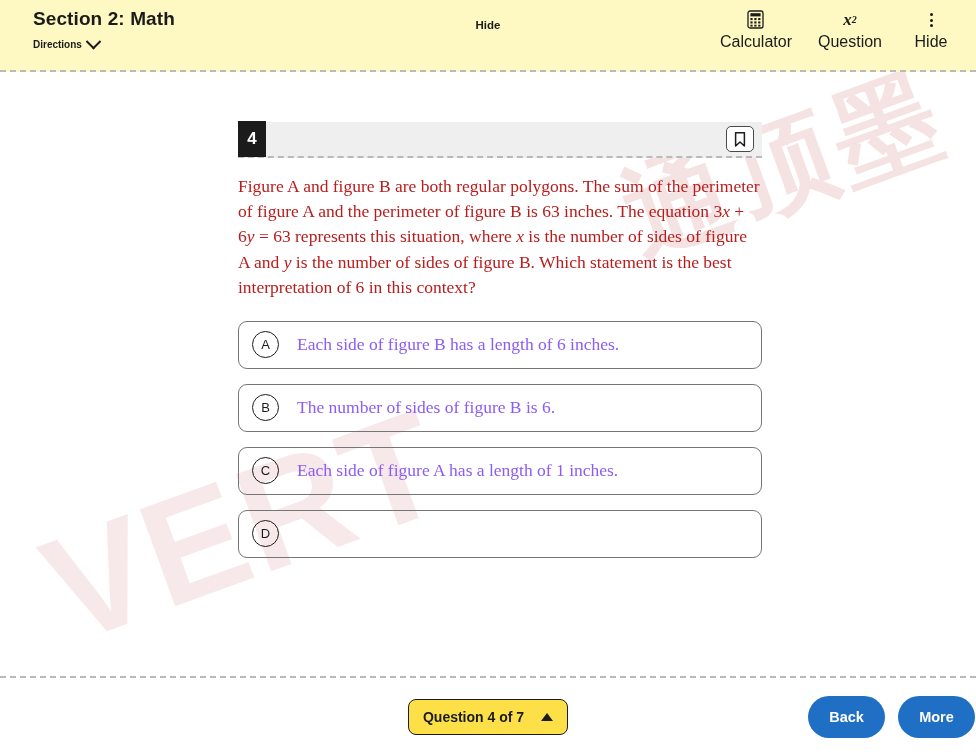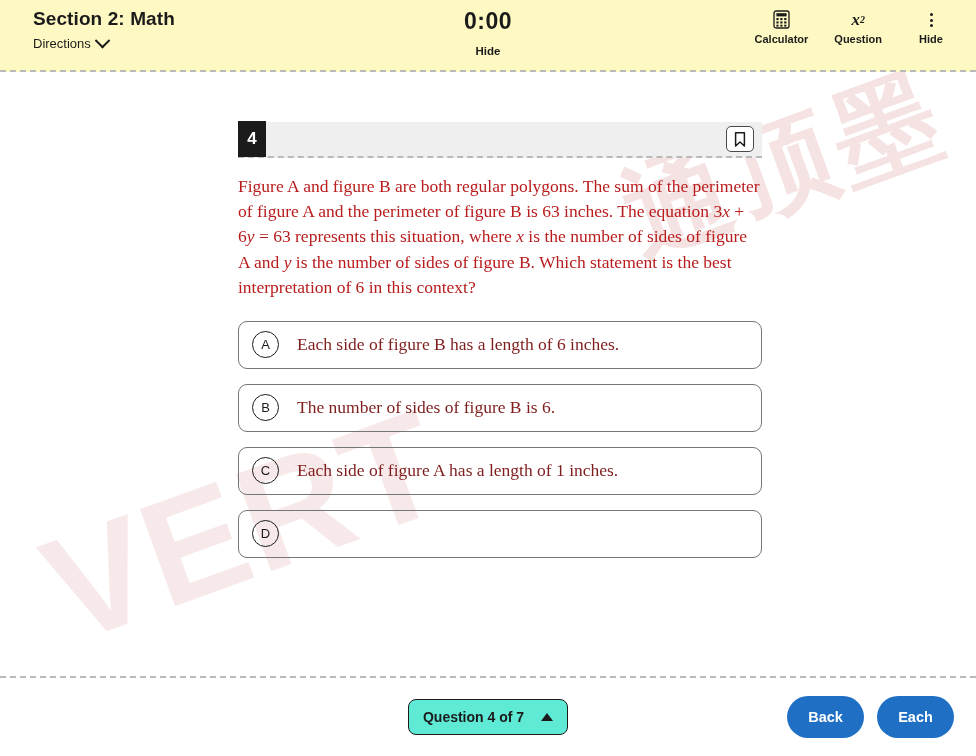--- a/index.html
+++ b/index.html
@@ -79,22 +79,22 @@
     font-size: 19px;
     font-weight: 700;
     letter-spacing: .1px;
     margin: 0 0 4px 0;
     color: #1b1b1b;
   }
   .directions {
     display: inline-flex;
     align-items: center;
     gap: 6px;
-    font-size: 13px;
-    font-weight: 400;
+    font-size: 10px;
+    font-weight: 700;
     color: #1b1b1b;
     cursor: pointer;
   }
   .chev {
     display: inline-block;
     width: 9px;
     height: 9px;
     border-right: 2px solid #1b1b1b;
     border-bottom: 2px solid #1b1b1b;
     transform: rotate(45deg) translate(-2px,-2px);
@@ -130,22 +130,22 @@
   }
   .tool {
     display: flex;
     flex-direction: column;
     align-items: center;
     gap: 4px;
     cursor: pointer;
     min-width: 46px;
   }
   .tool-label {
-    font-size: 11px;
-    font-weight: 700;
+    font-size: 16px;
+    font-weight: 400;
     color: #1b1b1b;
     white-space: nowrap;
   }
   .tool-ico {
     height: 19px;
     display: flex;
     align-items: center;
     justify-content: center;
   }
   .ref-ico {
@@ -260,21 +260,21 @@
     align-items: center;
     justify-content: center;
     font-size: 13px;
     font-weight: 400;
     font-family: "Liberation Sans", sans-serif;
   }
   .opt-text {
     margin-left: 18px;
     font-family: "Liberation Serif", serif;
     font-size: 17.5px;
-    color: #7f1d1d;
+    color: #8b5cf6;
   }
 
   
   .bottombar {
     position: relative;
     z-index: 3;
     height: 80px;
     border-top: 2px dashed #b9b9b9;
     display: flex;
     align-items: center;
@@ -282,27 +282,27 @@
     box-sizing: border-box;
   }
   .bb-left { width: 330px; padding-left: 30px; box-sizing: border-box; }
   .bb-center { flex: 1; display: flex; justify-content: center; }
   .bb-right {
     width: 330px;
     display: flex;
     justify-content: flex-end;
     align-items: center;
     gap: 13px;
-    padding-right: 22px;
+    padding-right: 1px;
     box-sizing: border-box;
   }
   .qpicker {
     border: 1.5px solid #1b1b1b;
     border-radius: 8px;
-    background: #5eead4;
+    background: #fde047;
     height: 34px;
     padding: 0 14px;
     display: inline-flex;
     align-items: center;
     gap: 17px;
     font-size: 14px;
     font-weight: 700;
     cursor: pointer;
     color: #1b1b1b;
   }
@@ -339,21 +339,20 @@
 
   <div class="topbar-left">
     <div class="section-title">Section 2: Math</div>
     <div class="directions">
       <span>Directions</span>
       <span class="chev"></span>
     </div>
   </div>
 
   <div class="topbar-center">
-    <div class="timer">0:00</div>
     <div class="hide-btn">Hide</div>
   </div>
 
   <div class="topbar-right">
 
     <div class="tool">
       <span class="tool-ico">
         <svg width="17" height="19" viewBox="0 0 17 19" aria-hidden="true">
           <rect x="1" y="1" width="15" height="17" rx="2" fill="none" stroke="#1b1b1b" stroke-width="1.3"></rect>
           <rect x="3.4" y="3.2" width="10.2" height="3.2" fill="#1b1b1b"></rect>
@@ -437,16 +436,16 @@
 
   <div class="bb-center">
     <div class="qpicker">
       <span>Question 4 of 7</span>
       <span class="caret-up"></span>
     </div>
   </div>
 
   <div class="bb-right">
     <button class="navbtn">Back</button>
-    <button class="navbtn">Each</button>
+    <button class="navbtn">More</button>
   </div>
 
 </div>
 
 </body></html>

